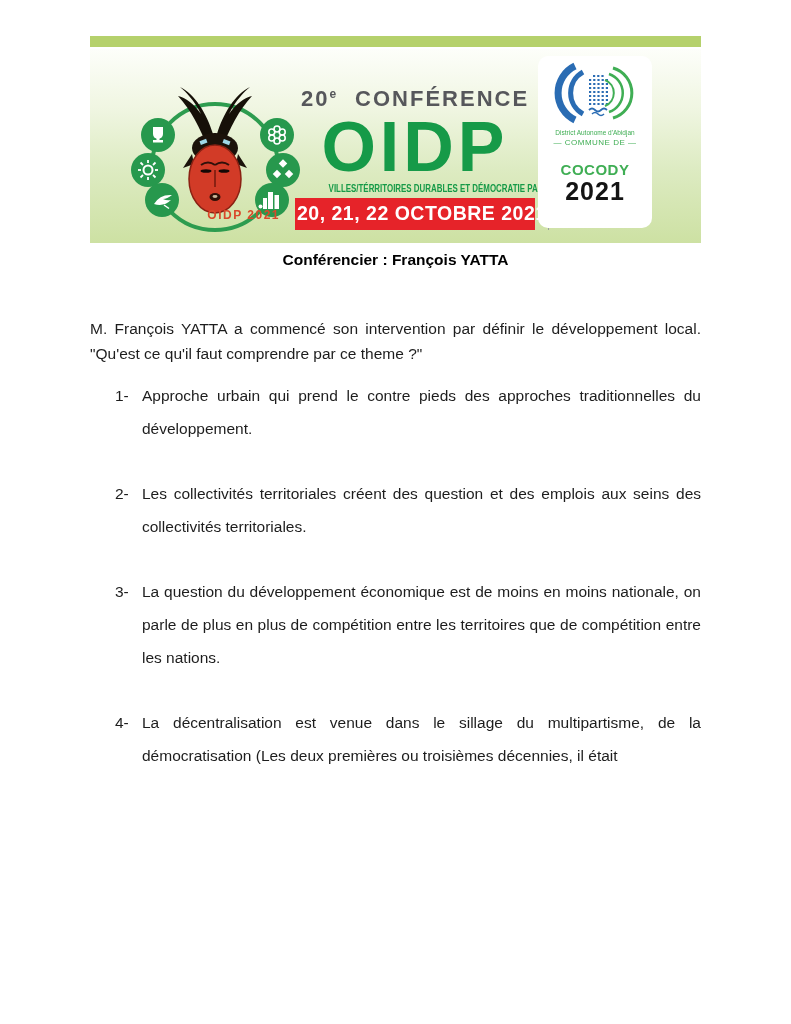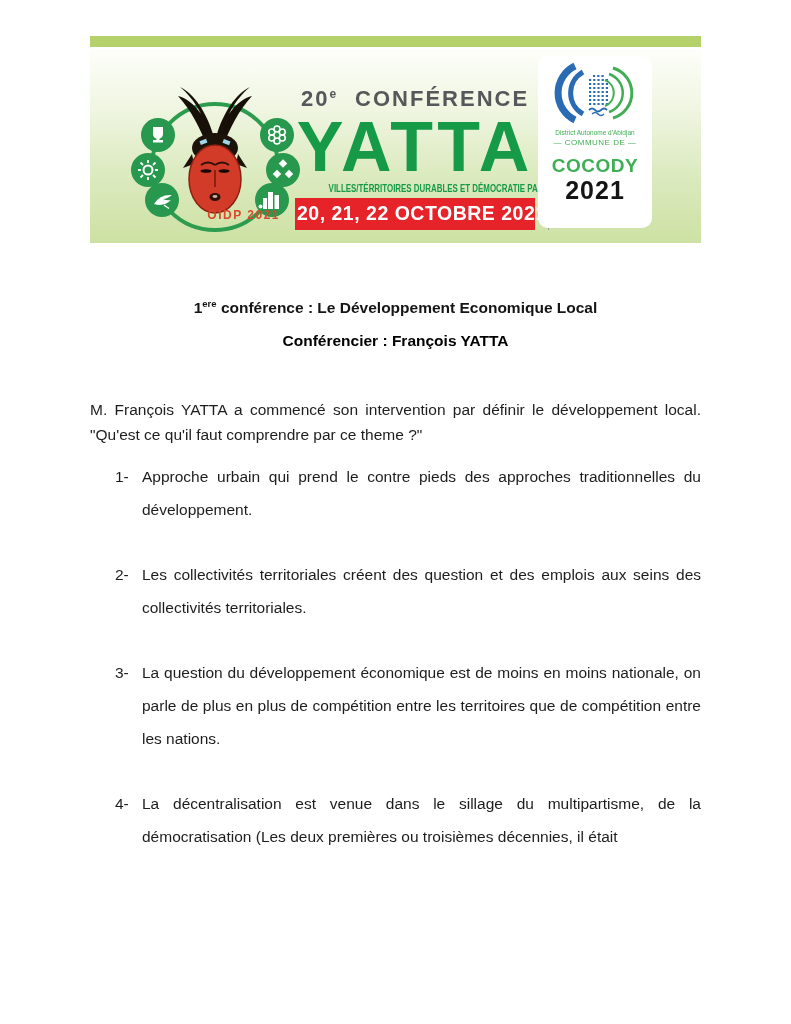--- a/index.html
+++ b/index.html
@@ -39,21 +39,21 @@
     font-size: 19.5px; font-weight: 800; letter-spacing: 0.5px;
     padding: 4px 2px 5px; white-space: nowrap;
   }
   .logo-divider { position: absolute; left: 458px; top: 122px; width: 1px; height: 72px; background: #9aa0a0; }
   .cocody-box {
     position: absolute; left: 448px; top: 20px; width: 114px; height: 172px;
     background: #ffffff; border-radius: 10px; text-align: center; padding-top: 6px;
   }
   .cocody-district { font-size: 6.5px; color: #3fae54; margin-top: 1px; white-space: nowrap; }
   .cocody-commune { font-size: 8px; color: #3fae54; letter-spacing: 0.5px; margin-top: 2px; white-space: nowrap; }
-  .cocody-name { font-size: 19px; font-weight: 800; color: #3fae54; letter-spacing: 0.5px; margin-top: 8px; }
+  .cocody-name { font-size: 15px; font-weight: 800; color: #3fae54; letter-spacing: 0.5px; margin-top: 14px; }
   .cocody-year { font-size: 25px; font-weight: 800; color: #141414; letter-spacing: 1px; line-height: 26px; }
 
   
   .content { position: absolute; left: 90px; top: 243px; width: 611px; font-size: 15.5px; }
   .doc-title { font-size: 15.5px; font-weight: 700; text-align: center; line-height: 33px; margin-top: 44px; color: #151515; }
   .doc-title sup { font-size: 9.5px; }
   .doc-subtitle { font-size: 15.5px; font-weight: 700; text-align: center; line-height: 33px; color: #000000; }
   .doc-paragraph { margin-top: 40px; text-align: justify; line-height: 25px; }
   .doc-intro { margin-top: 11px; line-height: 33px; }
   .points { margin-top: 13px; }
@@ -140,21 +140,21 @@
         <rect x="-4" y="-8" width="5" height="17"></rect>
         <rect x="2.5" y="-5" width="4.5" height="14"></rect>
         <circle cx="-11.5" cy="6.5" r="2"></circle>
       </g>
     </g>
   </svg>
   <div class="emblem-label">OIDP 2021</div>
 
   <div class="center-col">
     <div class="conf-line"><span>20</span><sup>e</sup><span class="conf-word">CONFÉRENCE</span></div>
-    <div class="oidp-wordmark">YATTA</div>
+    <div class="oidp-wordmark">OIDP</div>
     <div class="tagline">VILLES/TÉRRITOIRES DURABLES ET DÉMOCRATIE PARTICIPATIVE</div>
     <div class="date-box">20, 21, 22 OCTOBRE 2021</div>
   </div>
 
   <div class="logo-divider"></div>
 
   <div class="cocody-box">
     <svg width="92" height="62" viewBox="0 0 92 62">
       <path d="M26,4 A30,30 0 0 0 26,58" stroke="#2a6cb3" stroke-width="7" fill="none"></path>
       <path d="M34,10 A24,24 0 0 0 34,52" stroke="#2a6cb3" stroke-width="5" fill="none"></path>
@@ -175,21 +175,20 @@
       <path d="M56,18 A14,14 0 0 1 56,44" stroke="#3fae54" stroke-width="2" fill="none"></path>
     </svg>
     <div class="cocody-district">District Autonome d'Abidjan</div>
     <div class="cocody-commune">— COMMUNE DE —</div>
     <div class="cocody-name">COCODY</div>
     <div class="cocody-year">2021</div>
   </div>
 </div>
 
 <div class="content">
-  <h1 class="doc-title"><span>1</span><sup>ere</sup><span> conférence : Le Développement Economique Local</span></h1>
   <h2 class="doc-subtitle">Conférencier : François YATTA</h2>
 
   <p class="doc-paragraph">M. François YATTA a commencé son intervention par définir le développement local. "Qu'est ce qu'il faut comprendre par ce theme ?"</p>
 
   <div class="points">
     <div class="point">
       <span class="point-num">1-</span>
       <span class="point-text">Approche urbain qui prend le contre pieds des approches traditionnelles du développement.</span>
     </div>
     <div class="point">

